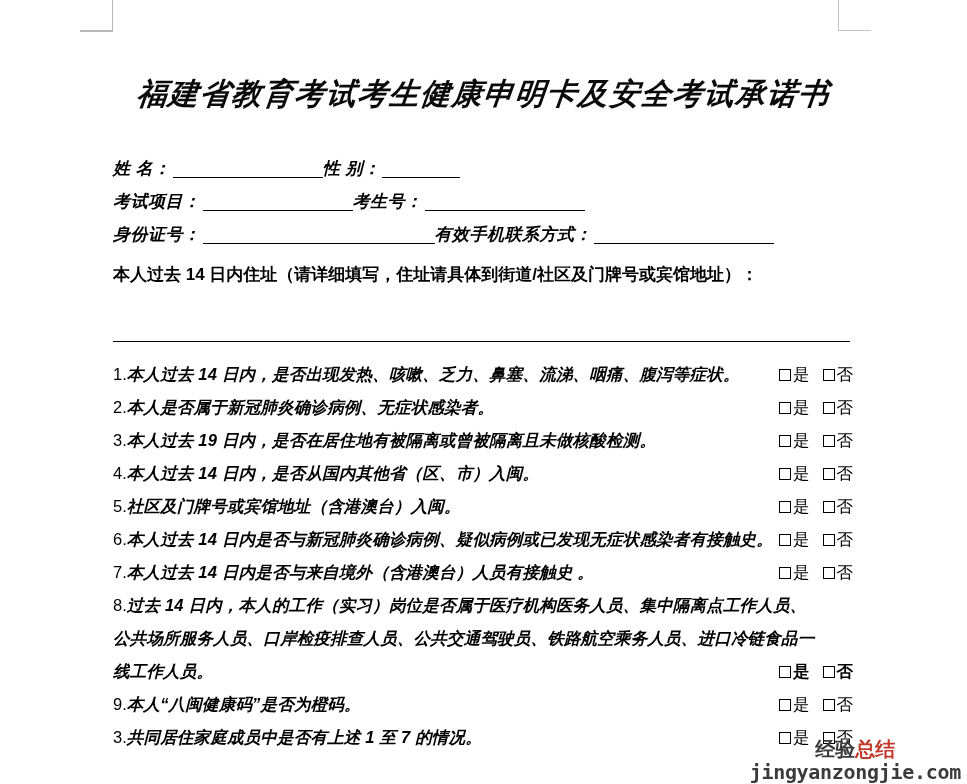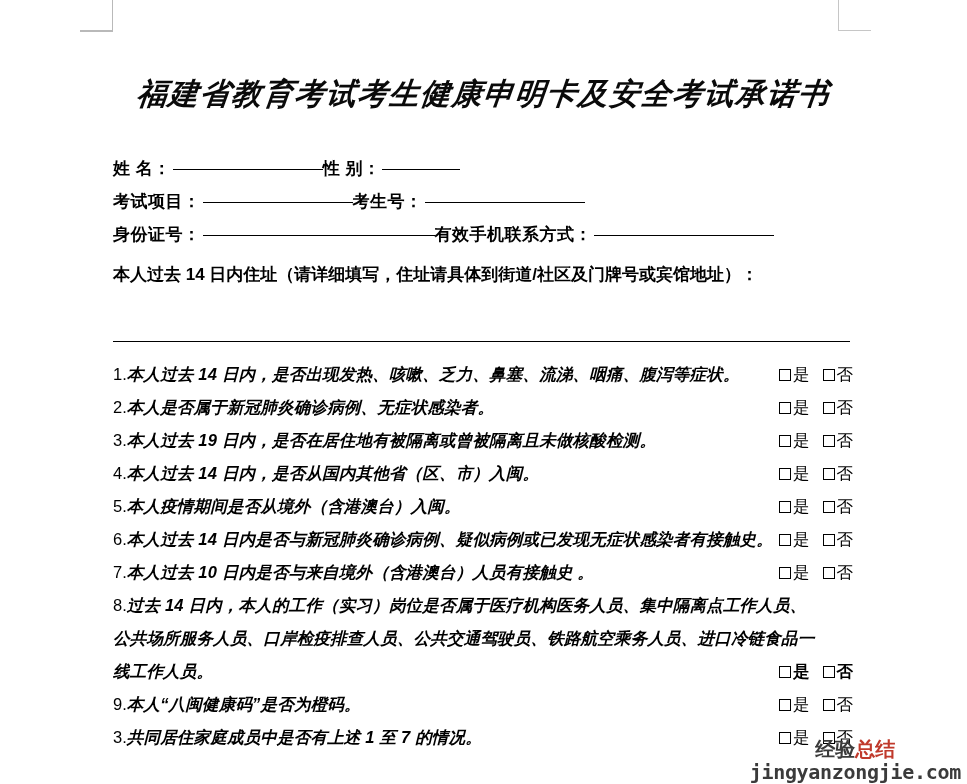--- a/index.html
+++ b/index.html
@@ -85,25 +85,26 @@
 
   
   .form-area {
     position: absolute;
     left: 113px;
     top: 152px;
     width: 738px;
   }
   .field-row {
     display: flex;
-    align-items: flex-start;
+    align-items: center;
     height: 33px;
     font-size: 17px;
     line-height: 33px;
     white-space: nowrap;
+    font-style: italic;
   }
   .field-label {
     font-weight: 700;
     letter-spacing: 0.5px;
   }
   .blank {
     display: inline-block;
     border-bottom: 1.5px solid #000;
     height: 17px;
     margin: 0 0 0 2px;
@@ -284,41 +285,41 @@
       <div class="q-row bold"><span class="q-num">4.</span><span class="q-text">本人过去 14 日内，是否从国内其他省（区、市）入闽。</span><div class="answers">
           <span class="answer-opt">
             <span class="cbox"></span>
             <span class="opt-label">是</span>
           </span>
           <span class="answer-opt">
             <span class="cbox"></span>
             <span class="opt-label">否</span>
           </span>
         </div></div>
-      <div class="q-row bold"><span class="q-num">5.</span><span class="q-text">本人疫情期间是否从境外（含港澳台）入闽。</span><div class="answers">
+      <div class="q-row bold"><span class="q-num">5.</span><span class="q-text">社区及门牌号或宾馆地址（含港澳台）入闽。</span><div class="answers">
           <span class="answer-opt">
             <span class="cbox"></span>
             <span class="opt-label">是</span>
           </span>
           <span class="answer-opt">
             <span class="cbox"></span>
             <span class="opt-label">否</span>
           </span>
         </div></div>
       <div class="q-row bold"><span class="q-num">6.</span><span class="q-text">本人过去 14 日内是否与新冠肺炎确诊病例、疑似病例或已发现无症状感染者有接触史。</span><div class="answers">
           <span class="answer-opt">
             <span class="cbox"></span>
             <span class="opt-label">是</span>
           </span>
           <span class="answer-opt">
             <span class="cbox"></span>
             <span class="opt-label">否</span>
           </span>
         </div></div>
-      <div class="q-row bold"><span class="q-num">7.</span><span class="q-text">本人过去 10 日内是否与来自境外（含港澳台）人员有接触史 。</span><div class="answers">
+      <div class="q-row bold"><span class="q-num">7.</span><span class="q-text">本人过去 14 日内是否与来自境外（含港澳台）人员有接触史 。</span><div class="answers">
           <span class="answer-opt">
             <span class="cbox"></span>
             <span class="opt-label">是</span>
           </span>
           <span class="answer-opt">
             <span class="cbox"></span>
             <span class="opt-label">否</span>
           </span>
         </div></div>
       <div class="q-row bold"><span class="q-num">8.</span><span class="q-text">过去 14 日内，本人的工作（实习）岗位是否属于医疗机构医务人员、集中隔离点工作人员、</span></div>

